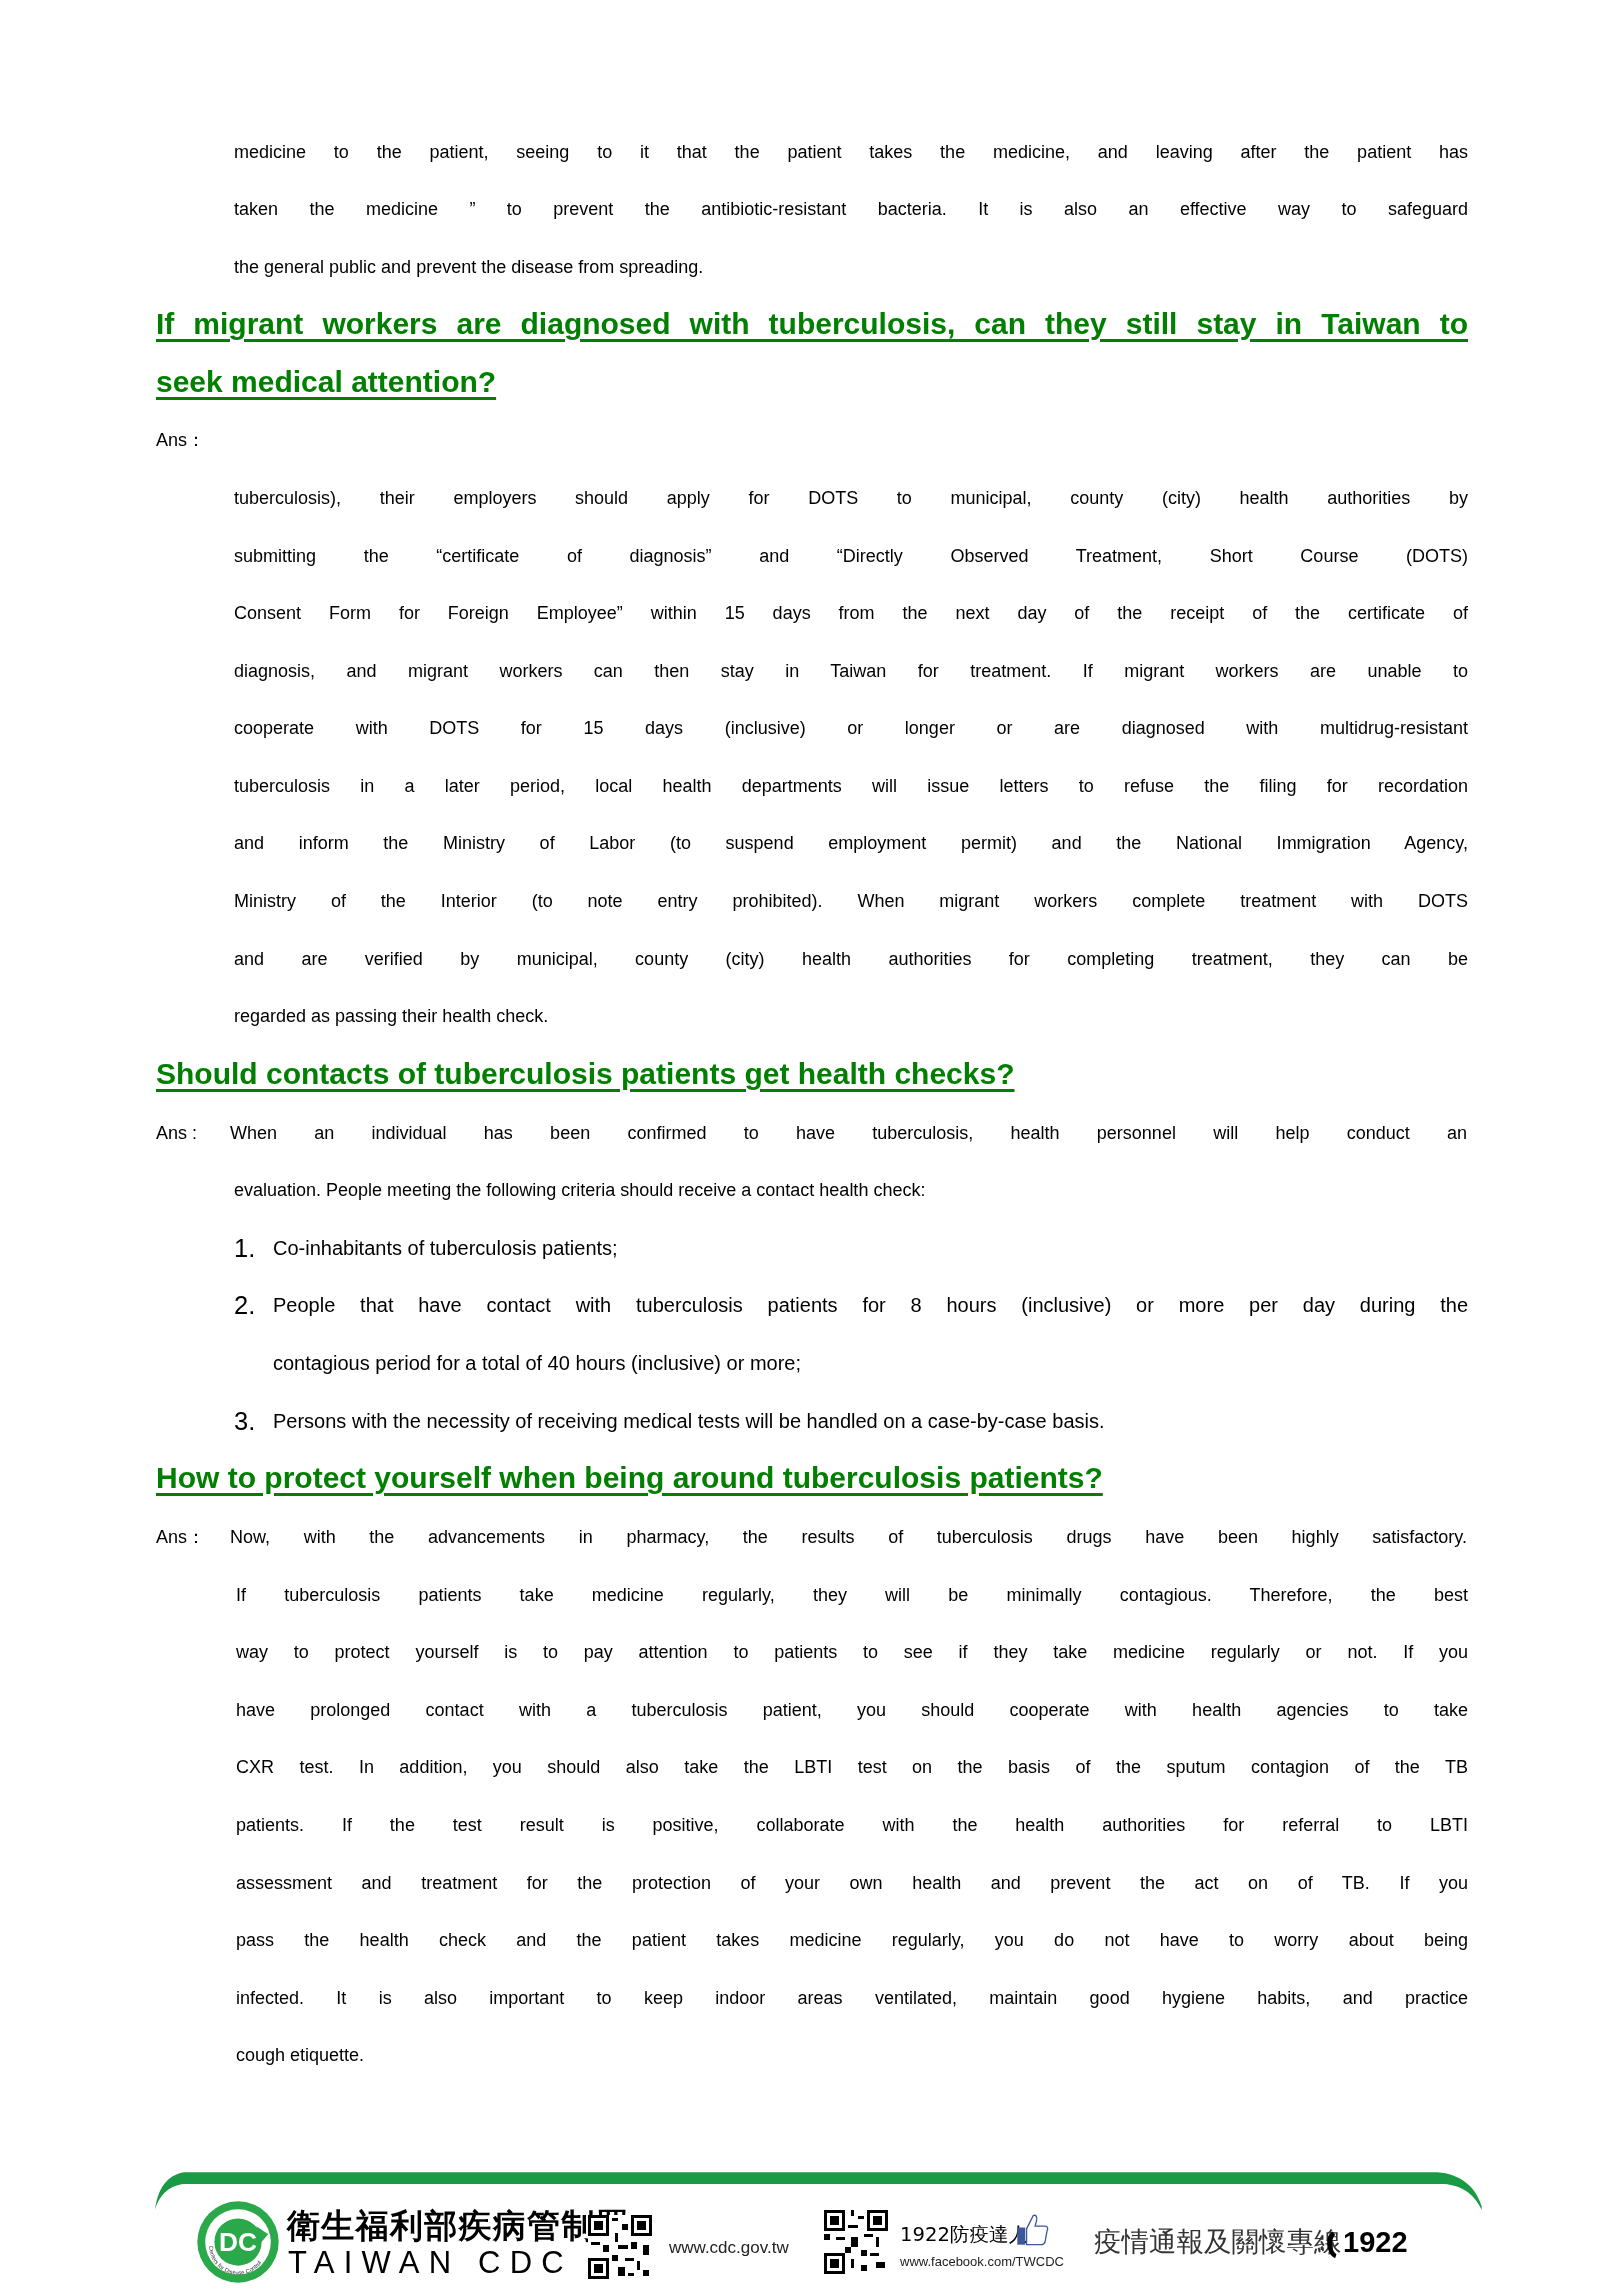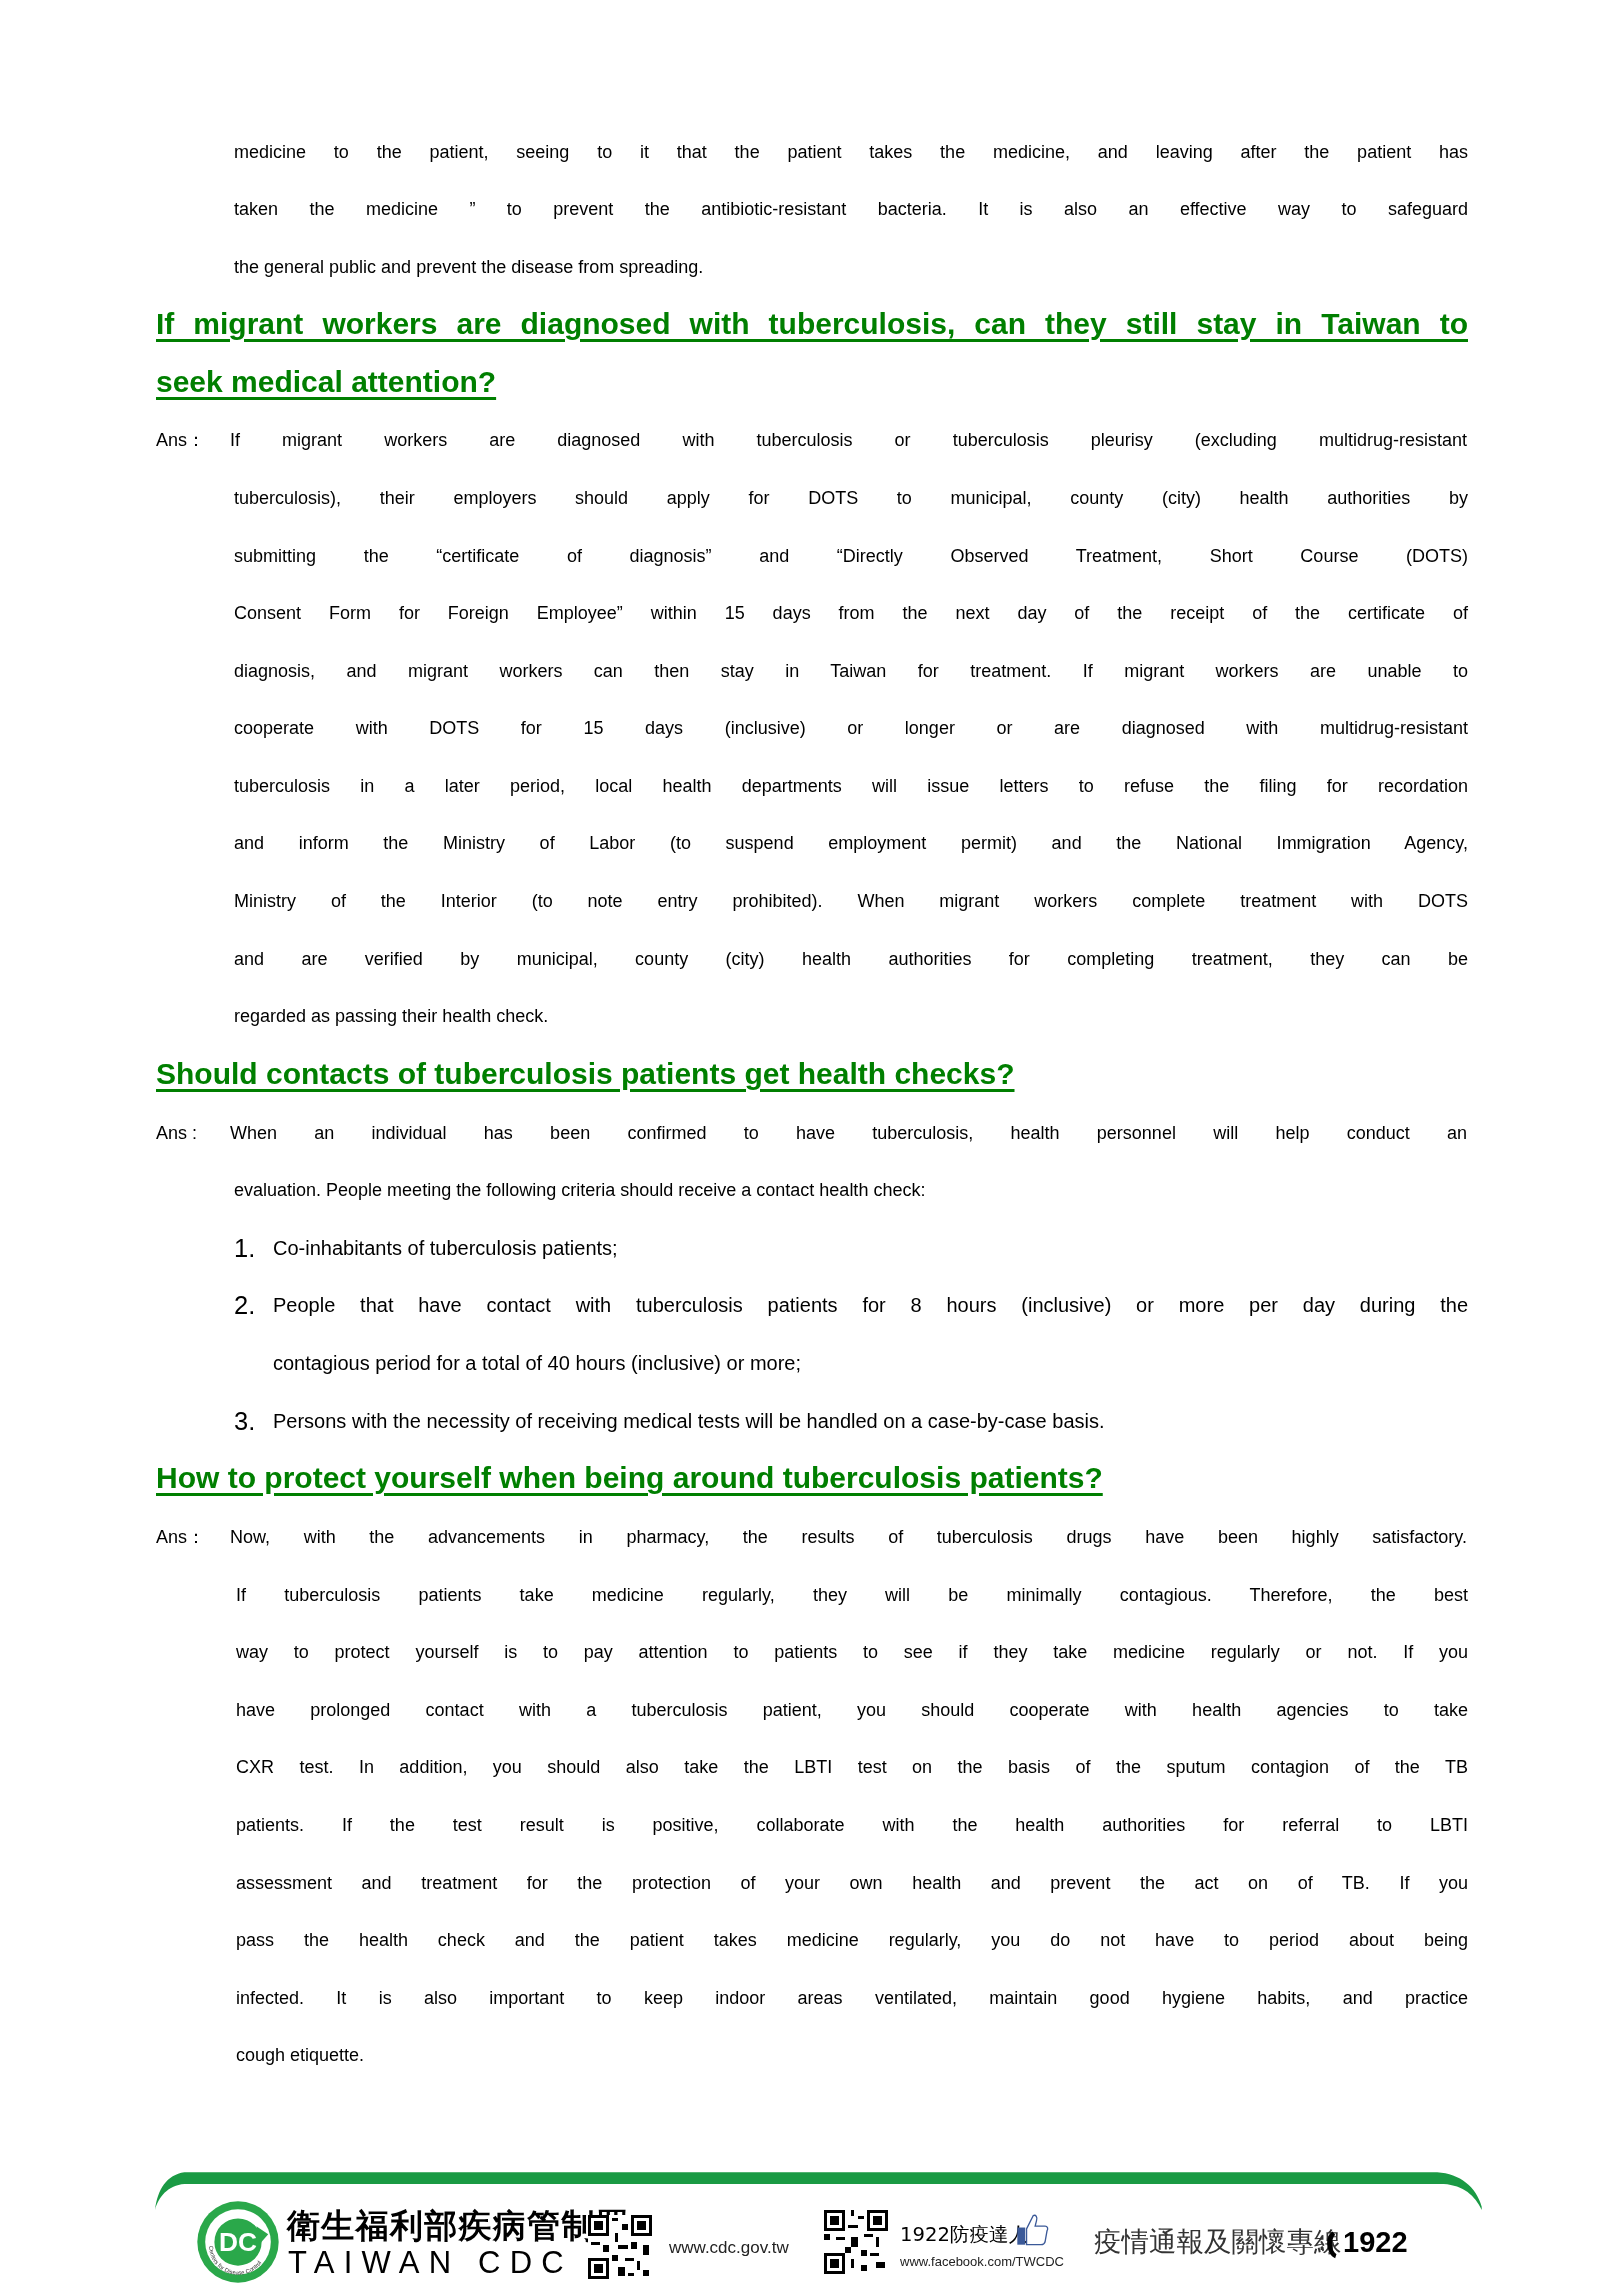--- a/index.html
+++ b/index.html
@@ -51,21 +51,20 @@
 <div class="page">
 
   <div class="line body-line" style="top:137px;">medicine to the patient, seeing to it that the patient takes the medicine, and leaving after the patient has</div>
   <div class="line body-line" style="top:194px;">taken the medicine ” to prevent the antibiotic-resistant bacteria. It is also an effective way to safeguard</div>
   <div class="line body-line last" style="top:252px;">the general public and prevent the disease from spreading.</div>
 
   <div class="heading" style="top:305px;text-decoration:underline;">If migrant workers are diagnosed with tuberculosis, can they still stay in Taiwan to</div>
   <div class="heading last" style="top:363px;">seek medical attention?</div>
 
   <div class="line" style="top:425px; left:156px;">Ans：</div>
-  <div class="line" style="top:425px; left:230px; width:1237px;">If migrant workers are diagnosed with tuberculosis or tuberculosis pleurisy (excluding multidrug-resistant</div>
   <div class="line body-line" style="top:483px;">tuberculosis), their employers should apply for DOTS to municipal, county (city) health authorities by</div>
   <div class="line body-line" style="top:541px;">submitting the “certificate of diagnosis” and “Directly Observed Treatment, Short Course (DOTS)</div>
   <div class="line body-line" style="top:598px;">Consent Form for Foreign Employee” within 15 days from the next day of the receipt of the certificate of</div>
   <div class="line body-line" style="top:656px;">diagnosis, and migrant workers can then stay in Taiwan for treatment. If migrant workers are unable to</div>
   <div class="line body-line" style="top:713px;">cooperate with DOTS for 15 days (inclusive) or longer or are diagnosed with multidrug-resistant</div>
   <div class="line body-line" style="top:771px;">tuberculosis in a later period, local health departments will issue letters to refuse the filing for recordation</div>
   <div class="line body-line" style="top:828px;">and inform the Ministry of Labor (to suspend employment permit) and the National Immigration Agency,</div>
   <div class="line body-line" style="top:886px;">Ministry of the Interior (to note entry prohibited). When migrant workers complete treatment with DOTS</div>
   <div class="line body-line" style="top:944px;">and are verified by municipal, county (city) health authorities for completing treatment, they can be</div>
   <div class="line body-line last" style="top:1001px;">regarded as passing their health check.</div>
@@ -89,21 +88,21 @@
   <div class="heading last" style="top:1459px;">How to protect yourself when being around tuberculosis patients?</div>
 
   <div class="line" style="top:1522px; left:156px;">Ans：</div>
   <div class="line" style="top:1522px; left:230px; width:1237px;">Now, with the advancements in pharmacy, the results of tuberculosis drugs have been highly satisfactory.</div>
   <div class="line body-line2" style="top:1580px;">If tuberculosis patients take medicine regularly, they will be minimally contagious. Therefore, the best</div>
   <div class="line body-line2" style="top:1637px;">way to protect yourself is to pay attention to patients to see if they take medicine regularly or not. If you</div>
   <div class="line body-line2" style="top:1695px;">have prolonged contact with a tuberculosis patient, you should cooperate with health agencies to take</div>
   <div class="line body-line2" style="top:1752px;">CXR test. In addition, you should also take the LBTI test on the basis of the sputum contagion of the TB</div>
   <div class="line body-line2" style="top:1810px;">patients. If the test result is positive, collaborate with the health authorities for referral to LBTI</div>
   <div class="line body-line2" style="top:1868px;">assessment and treatment for the protection of your own health and prevent the act on of TB.  If you</div>
-  <div class="line body-line2" style="top:1925px;">pass the health check and the patient takes medicine regularly, you do not have to period about being</div>
+  <div class="line body-line2" style="top:1925px;">pass the health check and the patient takes medicine regularly, you do not have to worry about being</div>
   <div class="line body-line2" style="top:1983px;">infected. It is also important to keep indoor areas ventilated, maintain good hygiene habits, and practice</div>
   <div class="line body-line2 last" style="top:2040px;">cough etiquette.</div>
 
   <svg class="footer-band" viewBox="0 0 2030 60" preserveAspectRatio="none">
     <path d="M0,60 C4,28 18,6 45,2 L1960,2 C1995,4 2020,25 2028,55 L2028,60 C2018,38 2000,22 1970,20 L45,20 C20,22 5,40 0,60 Z" fill="#1a9a44"></path>
   </svg>
 
   <svg class="logo" viewBox="0 0 128 128">
     <circle cx="64" cy="64" r="62" fill="#2aa84a"></circle>
     <circle cx="64" cy="64" r="50" fill="#ffffff"></circle>

